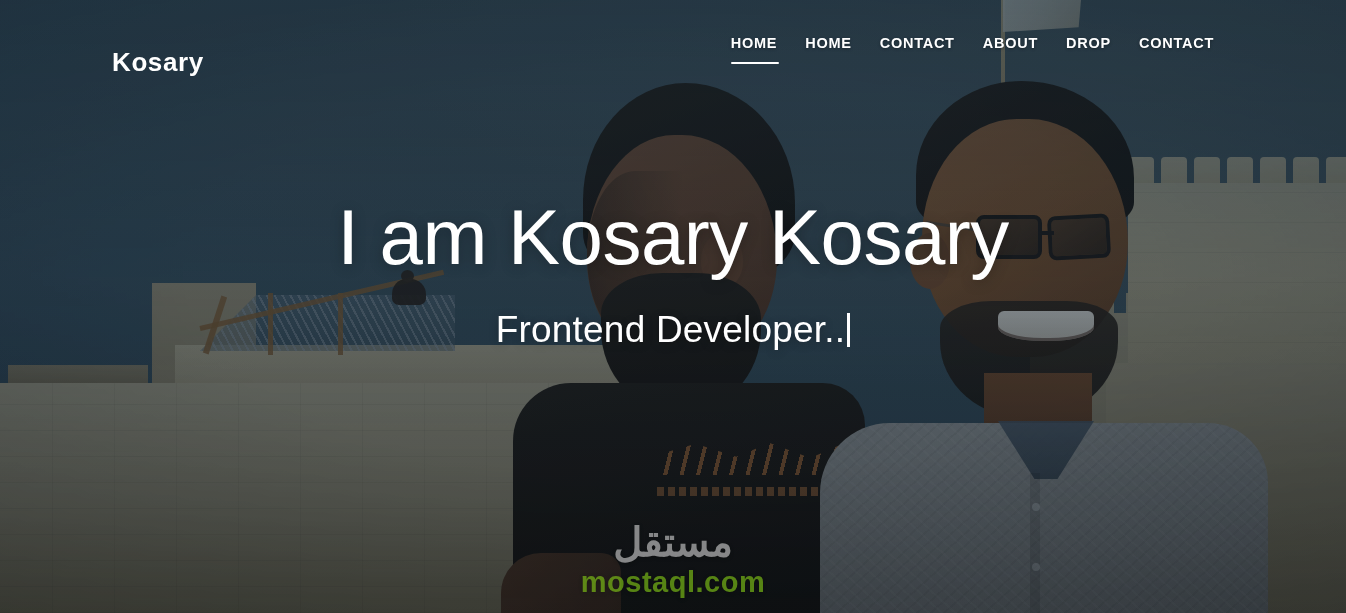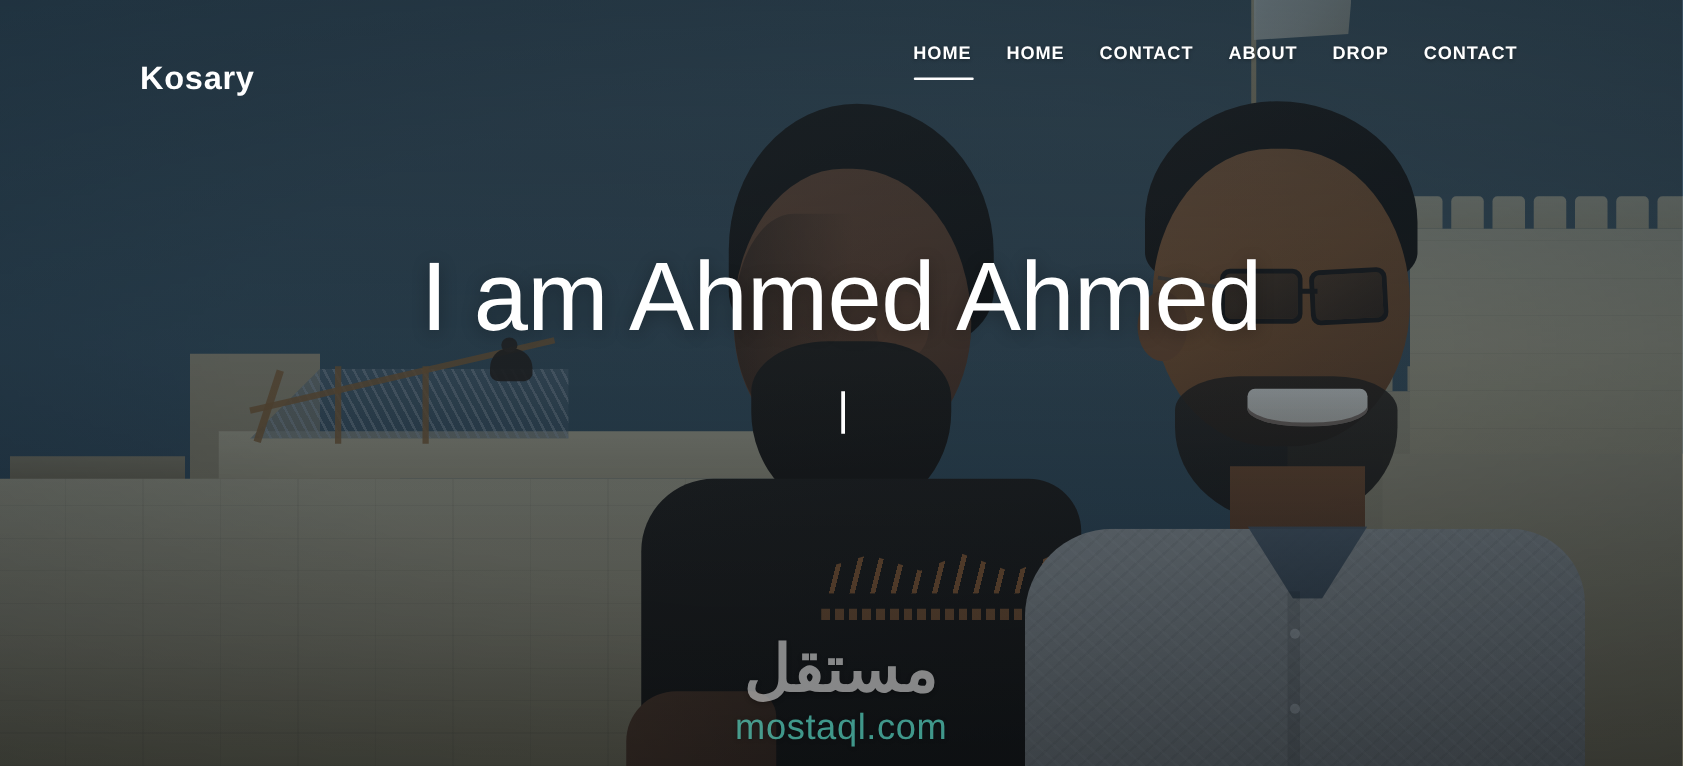--- a/index.html
+++ b/index.html
@@ -345,32 +345,32 @@
     position:absolute;
     left:50%; transform:translateX(-50%);
     bottom:16px;
     text-align:center;
     z-index:5;
     opacity:.62;
     pointer-events:none;
   }
   .wm-ar {
     color:#cfcfcf;
-    font-size:52px;
+    font-size:40px;
     line-height:1;
     font-weight:700;
     letter-spacing:1px;
     text-shadow:0 1px 4px rgba(0,0,0,.4);
   }
   .wm-en {
     margin-top:6px;
-    color:#5eead4;
+    color:#84cc16;
     font-size:29px;
     line-height:1;
-    font-weight:400;
+    font-weight:700;
     letter-spacing:.5px;
     text-shadow:0 1px 4px rgba(0,0,0,.4);
   }
 </style>
 </head>
 <body>
 
 <div class="hero">
 
   <div class="photo">
@@ -477,23 +477,23 @@
         </li>
         <li class="nav-item">
           <a class="nav-link" href="#">
             <span>CONTACT</span>
           </a>
         </li>
       </ul>
   </nav>
 
   <div class="hero-copy">
-    <h1 class="hero-title">I am Ahmed Ahmed</h1>
+    <h1 class="hero-title">I am Kosary Kosary</h1>
     <div class="hero-sub">
-      <span class="type-caret"></span>
+      <span>Frontend Developer..</span><span class="type-caret"></span>
     </div>
   </div>
 
   <div class="watermark">
     <div class="wm-ar">مستقل</div>
     <div class="wm-en">mostaql.com</div>
   </div>
 
 </div>
 

